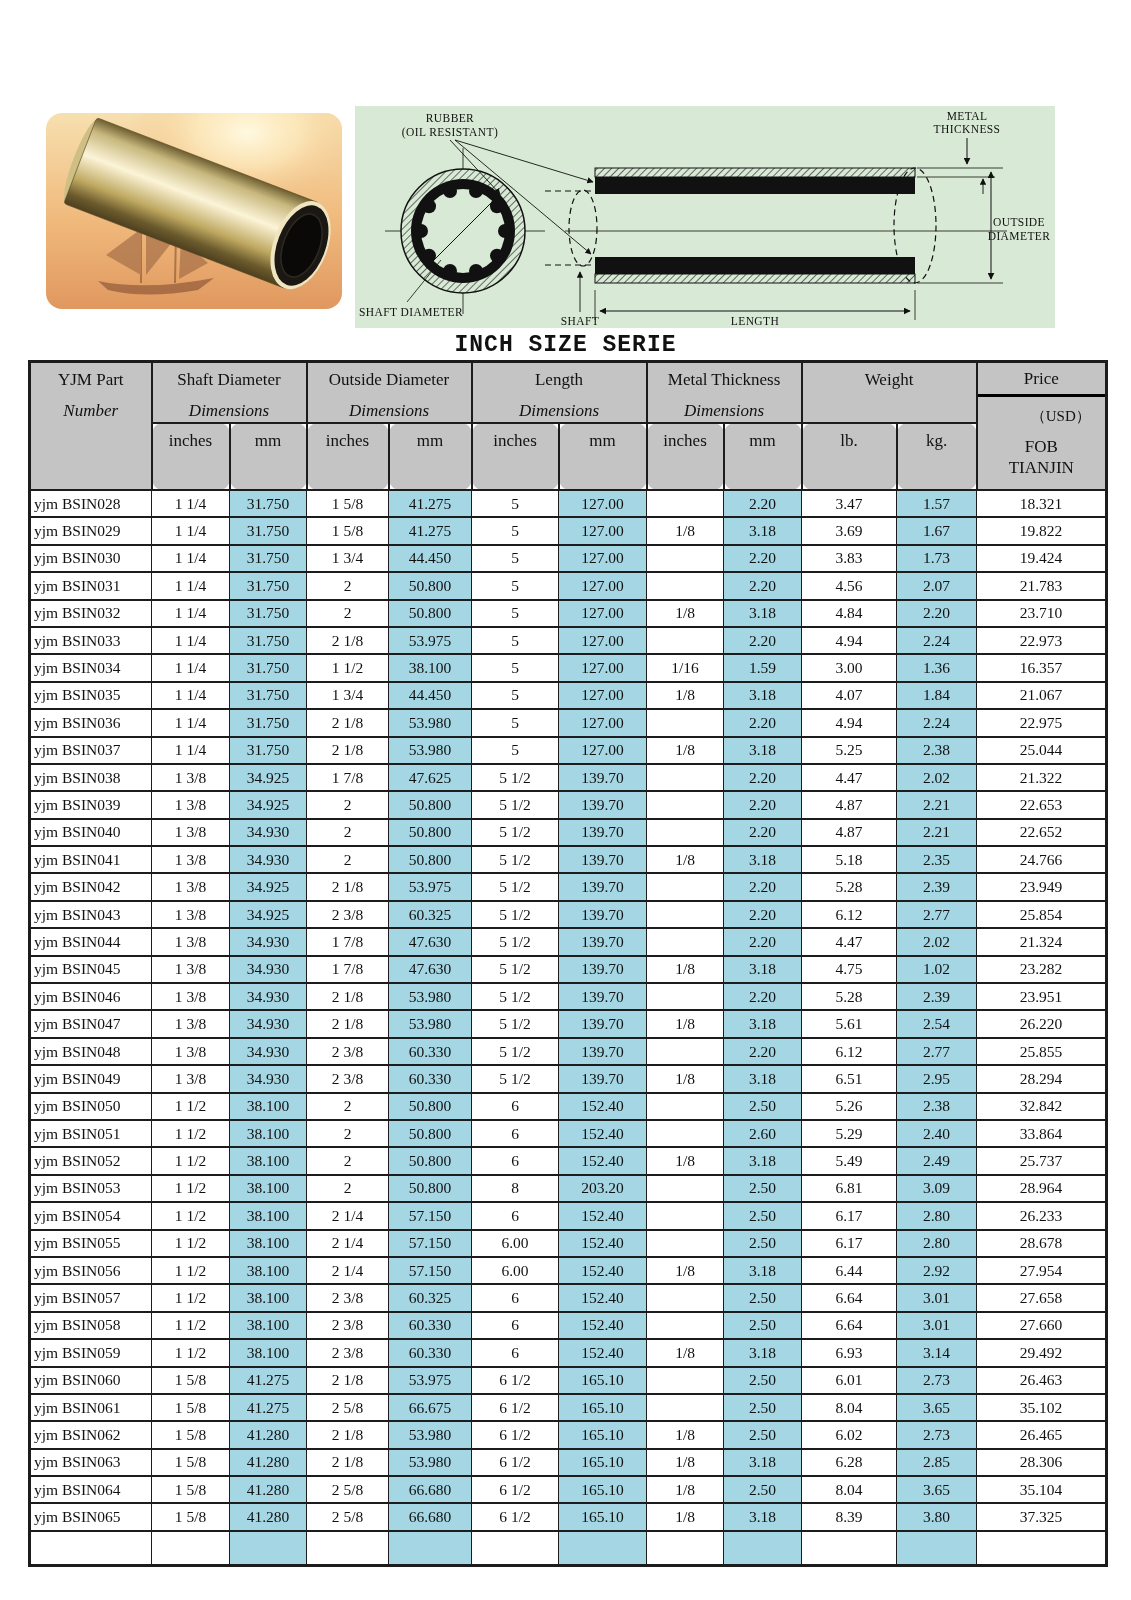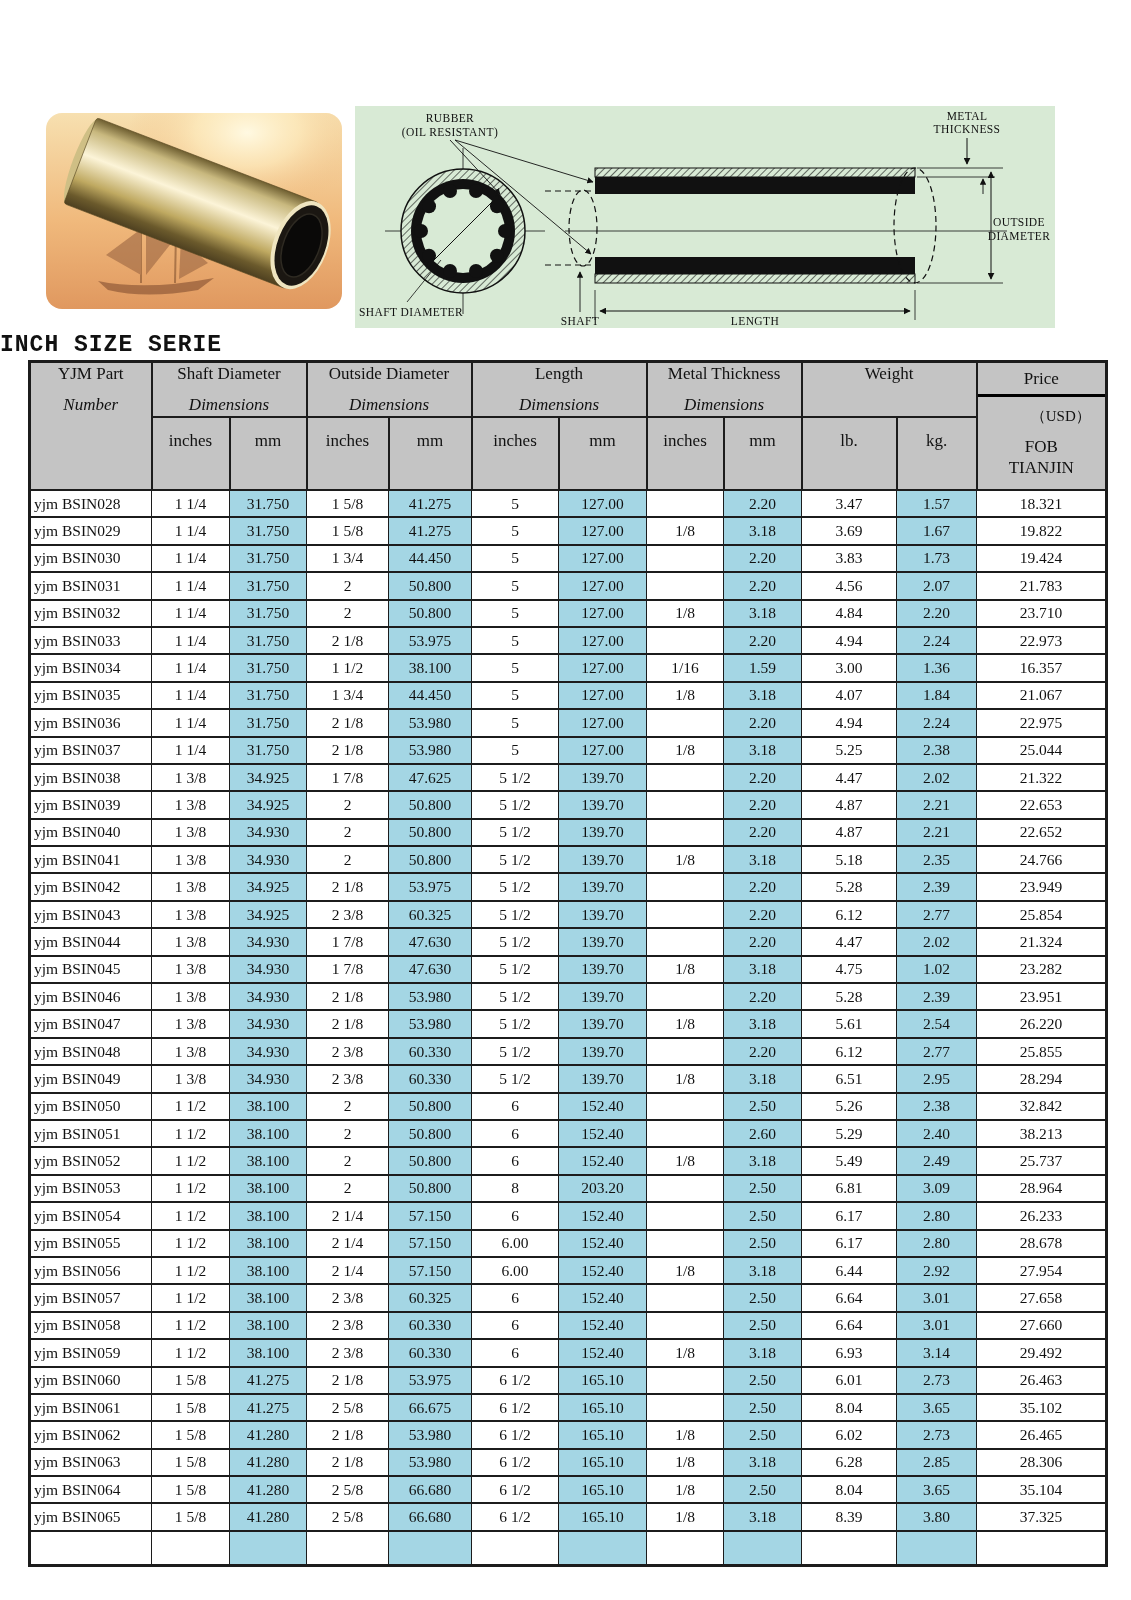--- a/index.html
+++ b/index.html
@@ -1,30 +1,30 @@
 <!DOCTYPE html>
 <html style="--hdr: #c4c4c4; --hl: #a4d6e4; --bd: #1c1c1c;"><head>
 <meta charset="utf-8">
 <style>
   html,body{margin:0;padding:0;background:#fff;}
   body{width:1131px;min-height:1600px;font-family:"Liberation Serif",serif;color:#111;}
   .hero{position:relative;height:302px;margin-top:28px;}
   .photo{position:absolute;left:46px;top:85px;}
   .diagram{position:absolute;left:355px;top:78px;}
   .dg-label{font-family:"Liberation Serif",serif;font-size:11.5px;letter-spacing:.4px;fill:#111;}
-  .title-row{height:30px;line-height:30px;
+  .title-row{height:30px;line-height:30px;text-align:center;
     font-family:"Liberation Mono",monospace;font-size:23px;font-weight:700;letter-spacing:1px;}
   table.spec{border-collapse:collapse;margin-left:28px;width:1077px;table-layout:fixed;
     border:3px solid var(--bd,#1c1c1c);}
   .spec th,.spec td{border:1.5px solid var(--bd,#1c1c1c);padding:0;}
   .spec thead th{background:var(--hdr,#c4c4c4);border-width:2px;vertical-align:top;
     font-weight:normal;font-size:17px;}
-  .grp .l1{line-height:22px;}
+  .grp .l1{padding-top:6px;line-height:22px;}
   .grp .l2{padding-top:9px;line-height:22px;font-style:italic;}
-  .units th{height:58px;font-size:16px;padding-top:13px;}
+  .units th{height:58px;font-size:16px;padding-top:7px;border-radius:11px;}
   .price-h .p1{padding:6px 0 5px;line-height:20px;border-bottom:3px solid #000;}
   .price-h .p2{margin-top:9px;font-size:15px;line-height:20px;margin-left:39px;}
   .price-h .p3{margin-top:11px;line-height:20px;text-align:center;}
   .price-h .p4{line-height:22px;}
   .spec td{height:25.4px;text-align:center;font-size:15.5px;border-top-width:2px;border-bottom-width:2px;}
   .spec td.part{text-align:left;padding-left:3px;}
   .spec td.hl{background:var(--hl,#a4d6e4);}
   .spec tr.er td{height:32px;}
   
   col.c0{width:122px}col.c1{width:78px}col.c2{width:77px}col.c3{width:82px}
@@ -547,21 +547,21 @@
         <td>1 1/2</td>
         <td class="hl">38.100</td>
         <td>2</td>
         <td class="hl">50.800</td>
         <td>6</td>
         <td class="hl">152.40</td>
         <td></td>
         <td class="hl">2.60</td>
         <td>5.29</td>
         <td class="hl">2.40</td>
-        <td>38.213</td>
+        <td>33.864</td>
       </tr>
       <tr>
         <td class="part">yjm BSIN052</td>
         <td>1 1/2</td>
         <td class="hl">38.100</td>
         <td>2</td>
         <td class="hl">50.800</td>
         <td>6</td>
         <td class="hl">152.40</td>
         <td>1/8</td>

